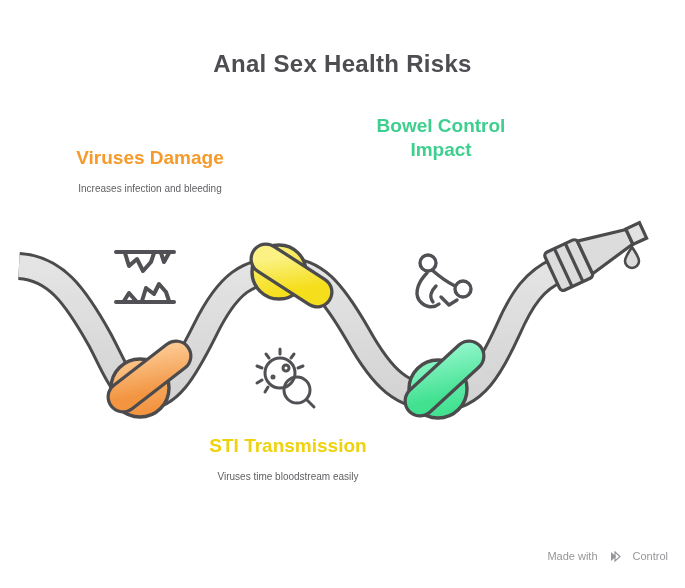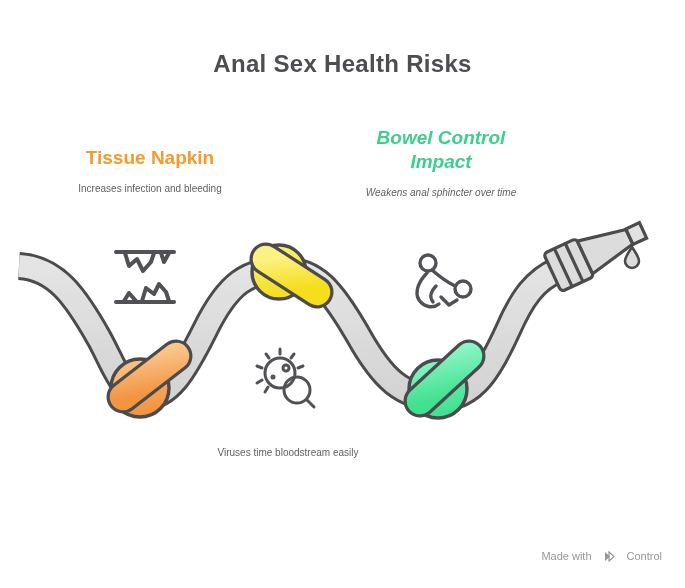--- a/index.html
+++ b/index.html
@@ -15,28 +15,28 @@
     position:absolute;left:0;top:50px;width:685px;
     text-align:center;font-size:24px;font-weight:bold;
     color:#4d4d52;letter-spacing:.3px;
   }
   .section{position:absolute;text-align:center;}
   .section .label{font-size:19px;font-weight:bold;line-height:24px;margin:0 auto;}
   .section .desc{font-size:10px;line-height:21px;color:#5f5f63;margin:8px auto 0;}
   .sec-tissue{left:30px;top:146px;width:240px;}
   .sec-tissue .label{color:#f59a2b;}
   .sec-tissue .desc{width:185px;}
-  .sec-bowel{left:321px;top:126px;width:240px;font-style:italic;}
+  .sec-bowel{left:321px;top:114px;width:240px;}
   .sec-bowel .label{color:#3ecf8e;width:160px;}
   .sec-bowel .desc{width:180px;}
   .sec-sti{left:168px;top:434px;width:240px;}
   .sec-sti .label{color:#eed20e;}
   .sec-sti .desc{width:145px;}
   .watermark{
-    position:absolute;right:23px;bottom:25px;
+    position:absolute;right:17px;bottom:25px;
     display:flex;align-items:center;gap:12px;
     font-size:11px;color:#96969a;
   }
   .watermark svg{display:block;}
 </style>
 </head>
 <body>
 
 <div class="stage">
 
@@ -130,30 +130,30 @@
       <circle cx="463" cy="289" r="8"></circle>
       <path d="M427 273 C419 281 414 292 419 300 C424 307 433 309 439 304"></path>
       <path d="M436 286 C431 291 429 297 433 302"></path>
       <path d="M441 297 L449 305 L457 300"></path>
     </g>
   </svg>
 
   <div class="title">Anal Sex Health Risks</div>
 
   <div class="section sec-tissue">
-    <div class="label">Tissue Napkin</div>
+    <div class="label">Viruses Damage</div>
     <div class="desc">Increases infection and bleeding</div>
   </div>
 
   <div class="section sec-bowel">
     <div class="label">Bowel Control Impact</div>
-    <div class="desc">Weakens anal sphincter over time</div>
   </div>
 
   <div class="section sec-sti">
+    <div class="label">STI Transmission</div>
     <div class="desc">Viruses time bloodstream easily</div>
   </div>
 
   <div class="watermark">
     <span>Made with</span>
     <svg width="11" height="11" viewBox="0 0 11 11">
       <path d="M1 1 L6 5.5 L1 10 Z" fill="#96969a"></path>
       <path d="M5 1 L10 5.5 L5 10 Z" fill="none" stroke="#96969a" stroke-width="1.2"></path>
     </svg>
     <span>Control</span>

